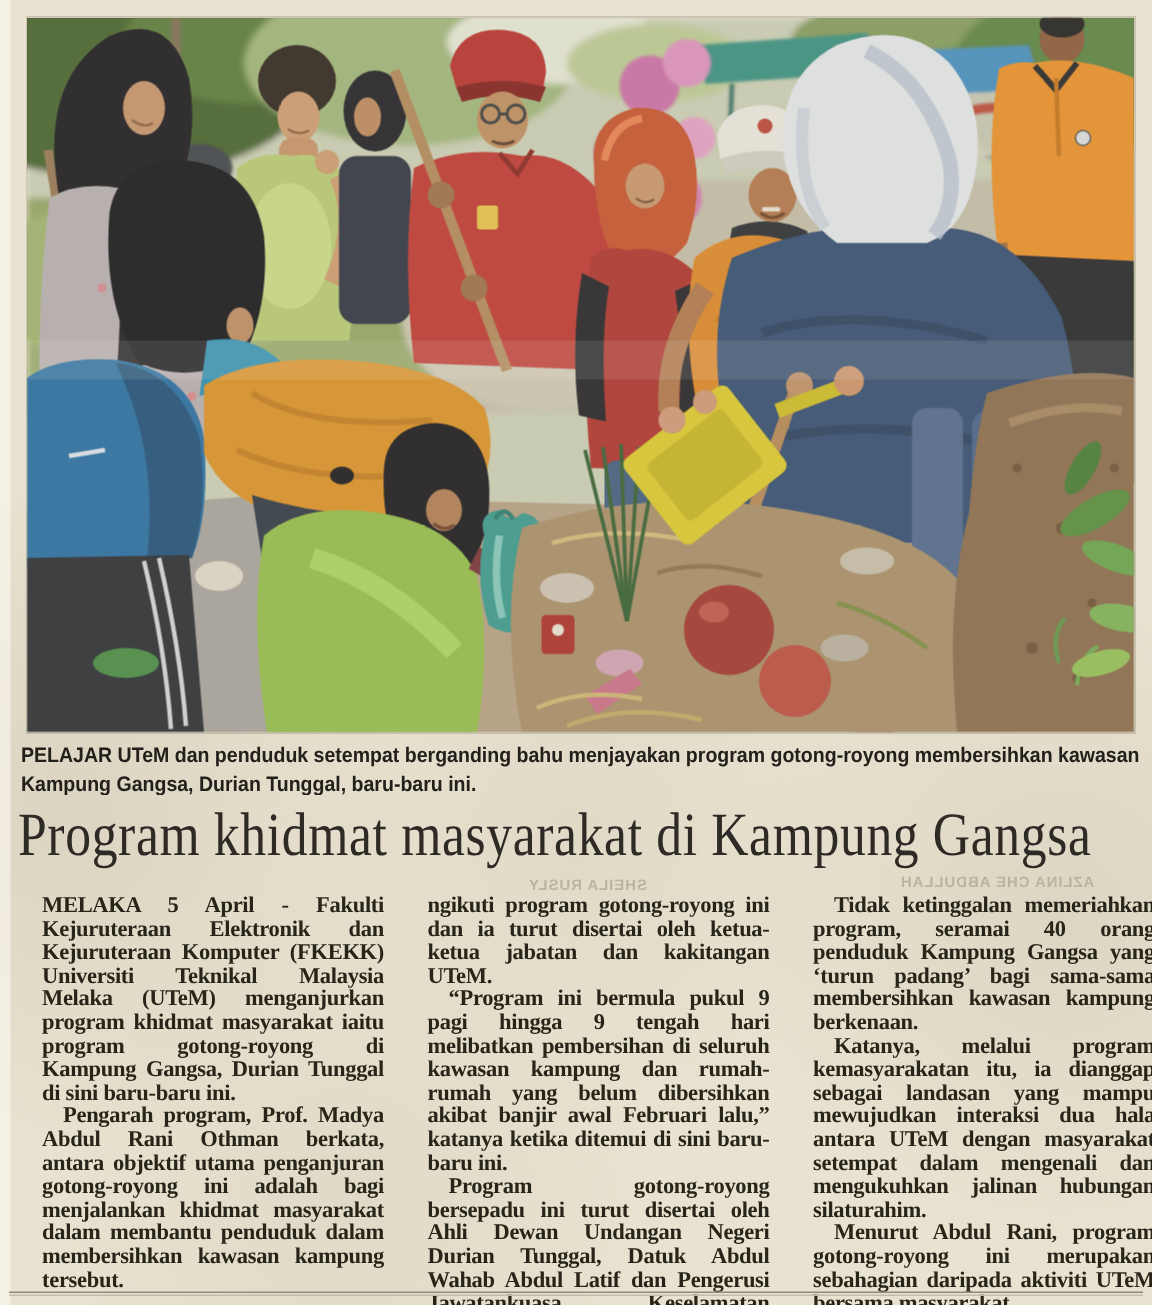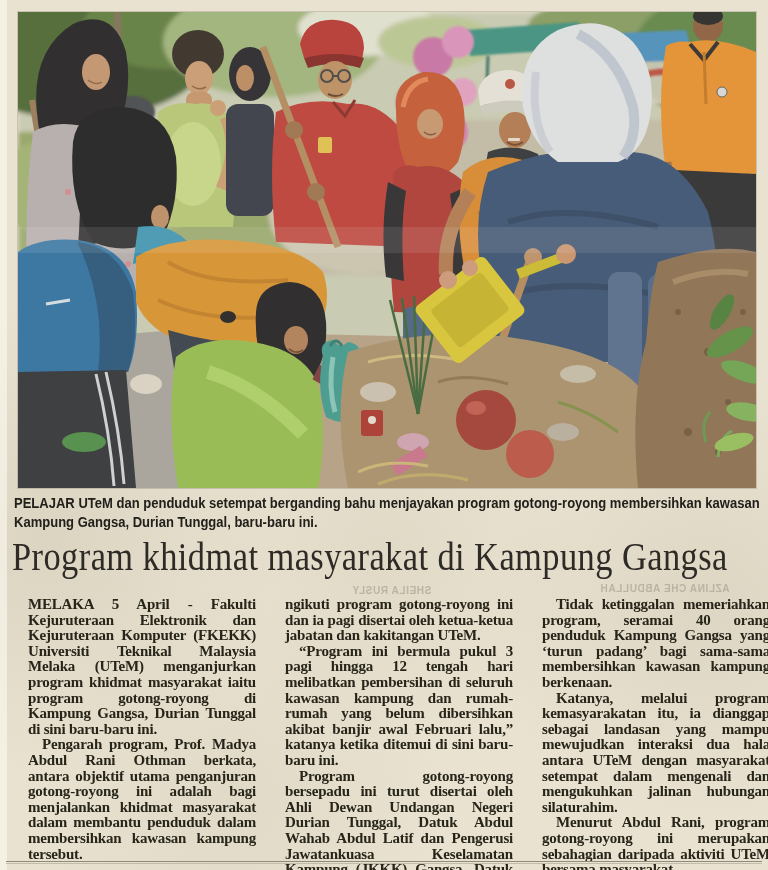--- a/index.html
+++ b/index.html
@@ -336,22 +336,22 @@
   <div class="bleed bleed-right">AZLINA CHE ABDULLAH</div>
 
   <h1 class="headline">Program khidmat masyarakat di Kampung Gangsa</h1>
 
   <div class="article-columns">
       <div class="col">
         <p class="para">MELAKA 5 April - Fakulti Kejuruteraan Elektronik dan Kejuruteraan Komputer (FKEKK) Universiti Teknikal Malaysia Melaka (UTeM) menganjurkan program khidmat masyarakat iaitu program gotong-royong di Kampung Gangsa, Durian Tunggal di sini baru-baru ini.</p>
         <p class="para indent">Pengarah program, Prof. Madya Abdul Rani Othman berkata, antara objektif utama penganjuran gotong-royong ini adalah bagi menjalankan khidmat masyarakat dalam membantu penduduk dalam membersihkan kawasan kampung tersebut.</p>
       </div>
       <div class="col">
-        <p class="para">ngikuti program gotong-royong ini dan ia pagi disertai oleh ketua-ketua jabatan dan kakitangan UTeM.</p>
-        <p class="para indent">“Program ini bermula pukul 3 pagi hingga 12 tengah hari melibatkan pembersihan di seluruh kawasan kampung dan rumah-rumah yang belum dibersihkan akibat banjir awal Februari lalu,” katanya ketika ditemui di sini baru-baru ini.</p>
+        <p class="para">ngikuti program gotong-royong ini dan ia turut disertai oleh ketua-ketua jabatan dan kakitangan UTeM.</p>
+        <p class="para indent">“Program ini bermula pukul 9 pagi hingga 9 tengah hari melibatkan pembersihan di seluruh kawasan kampung dan rumah-rumah yang belum dibersihkan akibat banjir awal Februari lalu,” katanya ketika ditemui di sini baru-baru ini.</p>
         <p class="para indent">Program gotong-royong bersepadu ini turut disertai oleh Ahli Dewan Undangan Negeri Durian Tunggal, Datuk Abdul Wahab Abdul Latif dan Pengerusi Jawatankuasa Keselamatan Kampung (JKKK) Gangsa, Datuk Jaafar Jantan.</p>
       </div>
       <div class="col">
         <p class="para indent">Tidak ketinggalan memeriahkan program, seramai 40 orang penduduk Kampung Gangsa yang ‘turun padang’ bagi sama-sama membersihkan kawasan kampung berkenaan.</p>
         <p class="para indent">Katanya, melalui program kemasyarakatan itu, ia dianggap sebagai landasan yang mampu mewujudkan interaksi dua hala antara UTeM dengan masyarakat setempat dalam mengenali dan mengukuhkan jalinan hubungan silaturahim.</p>
         <p class="para indent">Menurut Abdul Rani, program gotong-royong ini merupakan sebahagian daripada aktiviti UTeM bersama masyarakat.</p>
       </div>
     </div>
 
   <div class="bottom-rule"></div>

